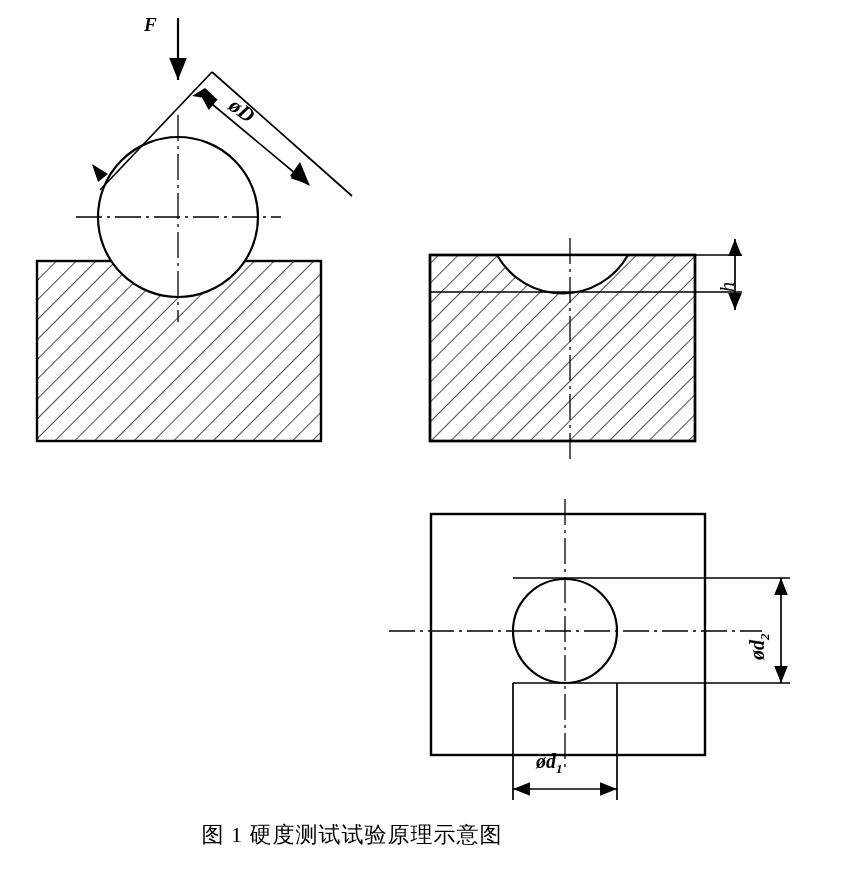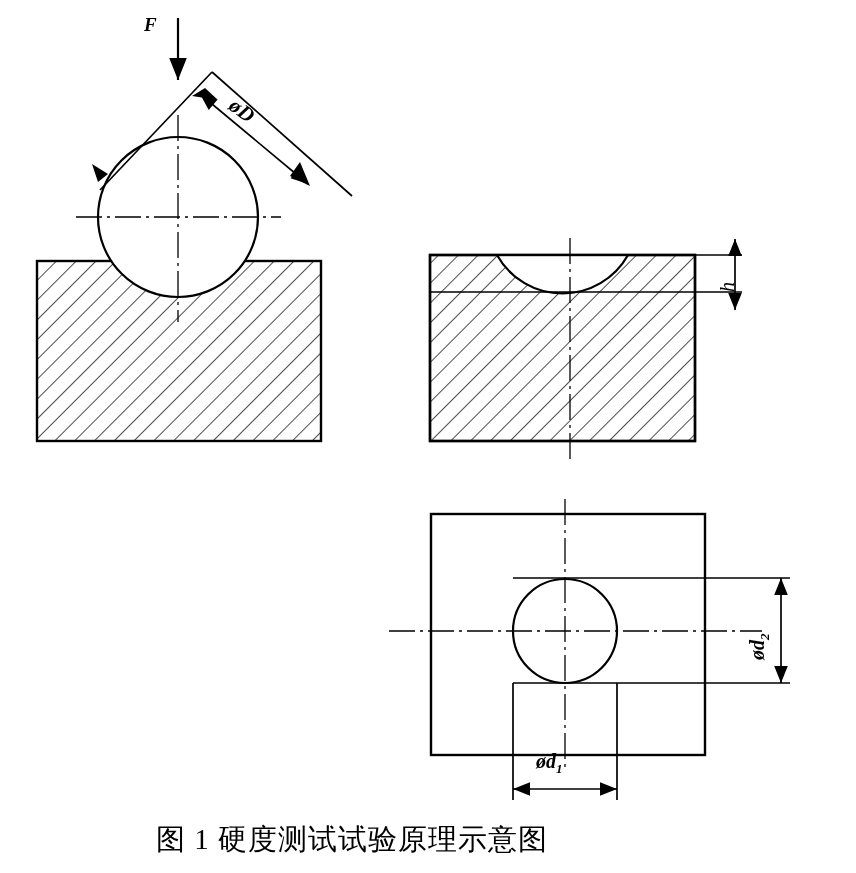--- a/index.html
+++ b/index.html
@@ -55,21 +55,21 @@
     font-style: italic;
     font-weight: bold;
   }
   .caption {
     position: absolute;
     left: 0;
     top: 820px;
     width: 704px;
     text-align: center;
     font-family: "Liberation Serif", serif;
-    font-size: 29px;
+    font-size: 22px;
     color: #000000;
     letter-spacing: 1px;
   }
   .rot-neg90 {
     transform: rotate(-90deg);
     transform-origin: left top;
   }
   .rot-37 {
     transform: rotate(37deg);
     transform-origin: left top;

